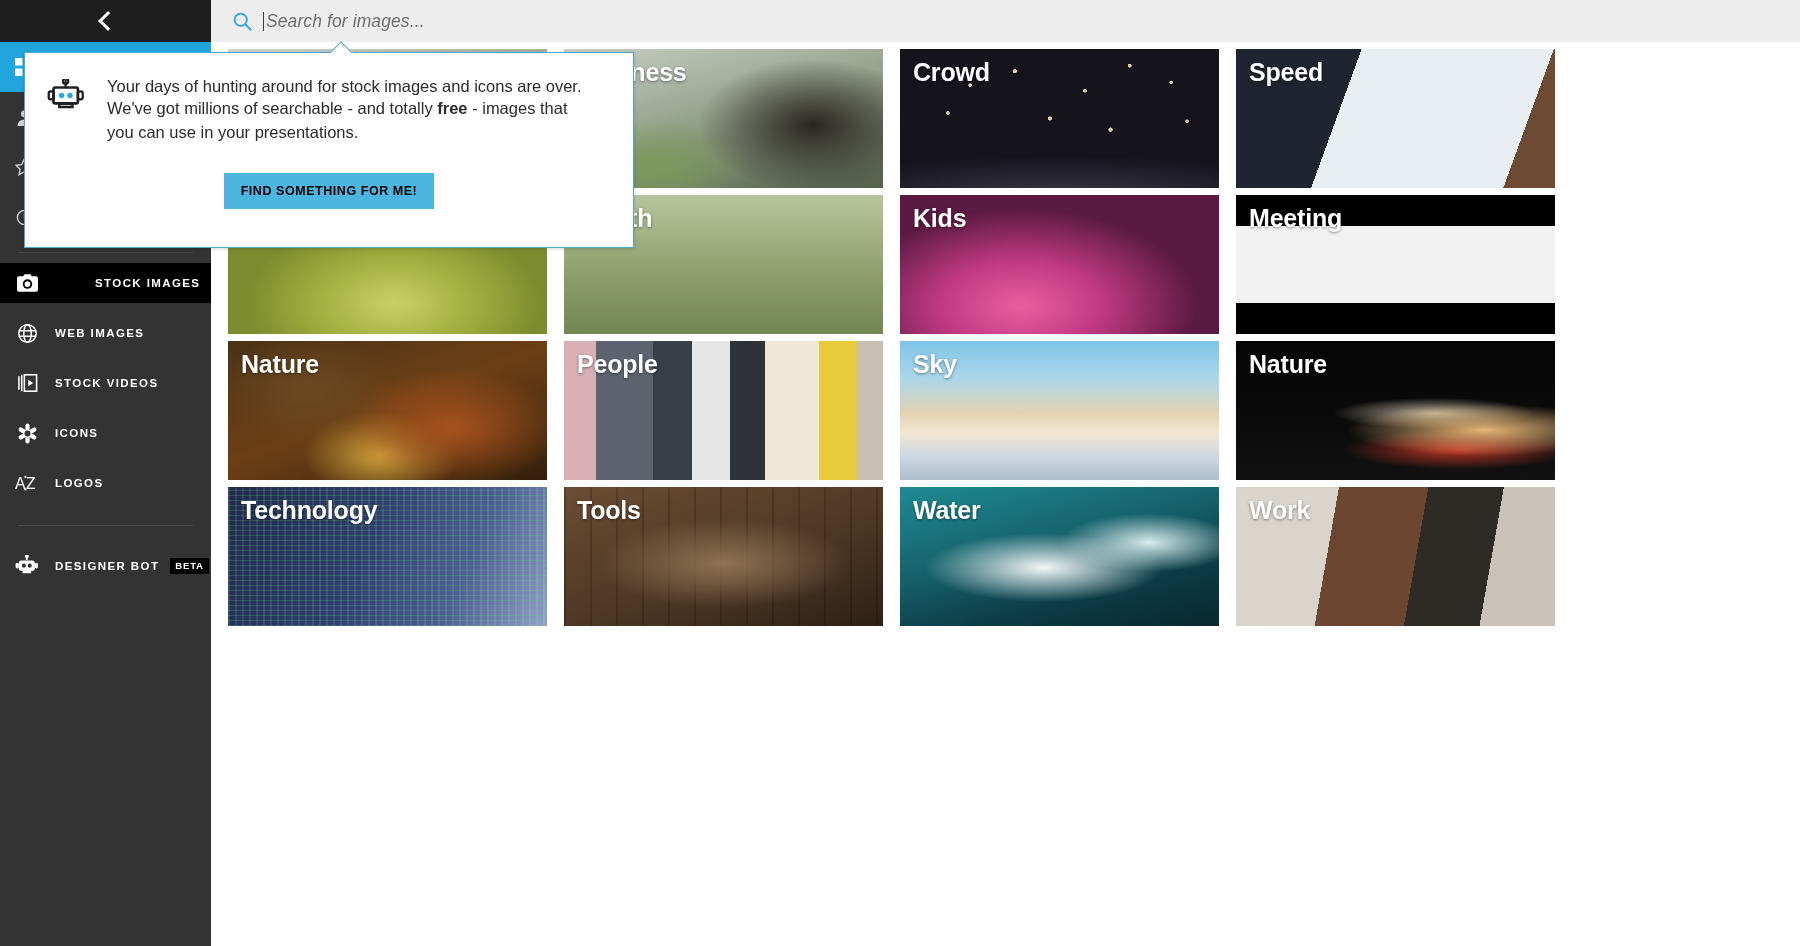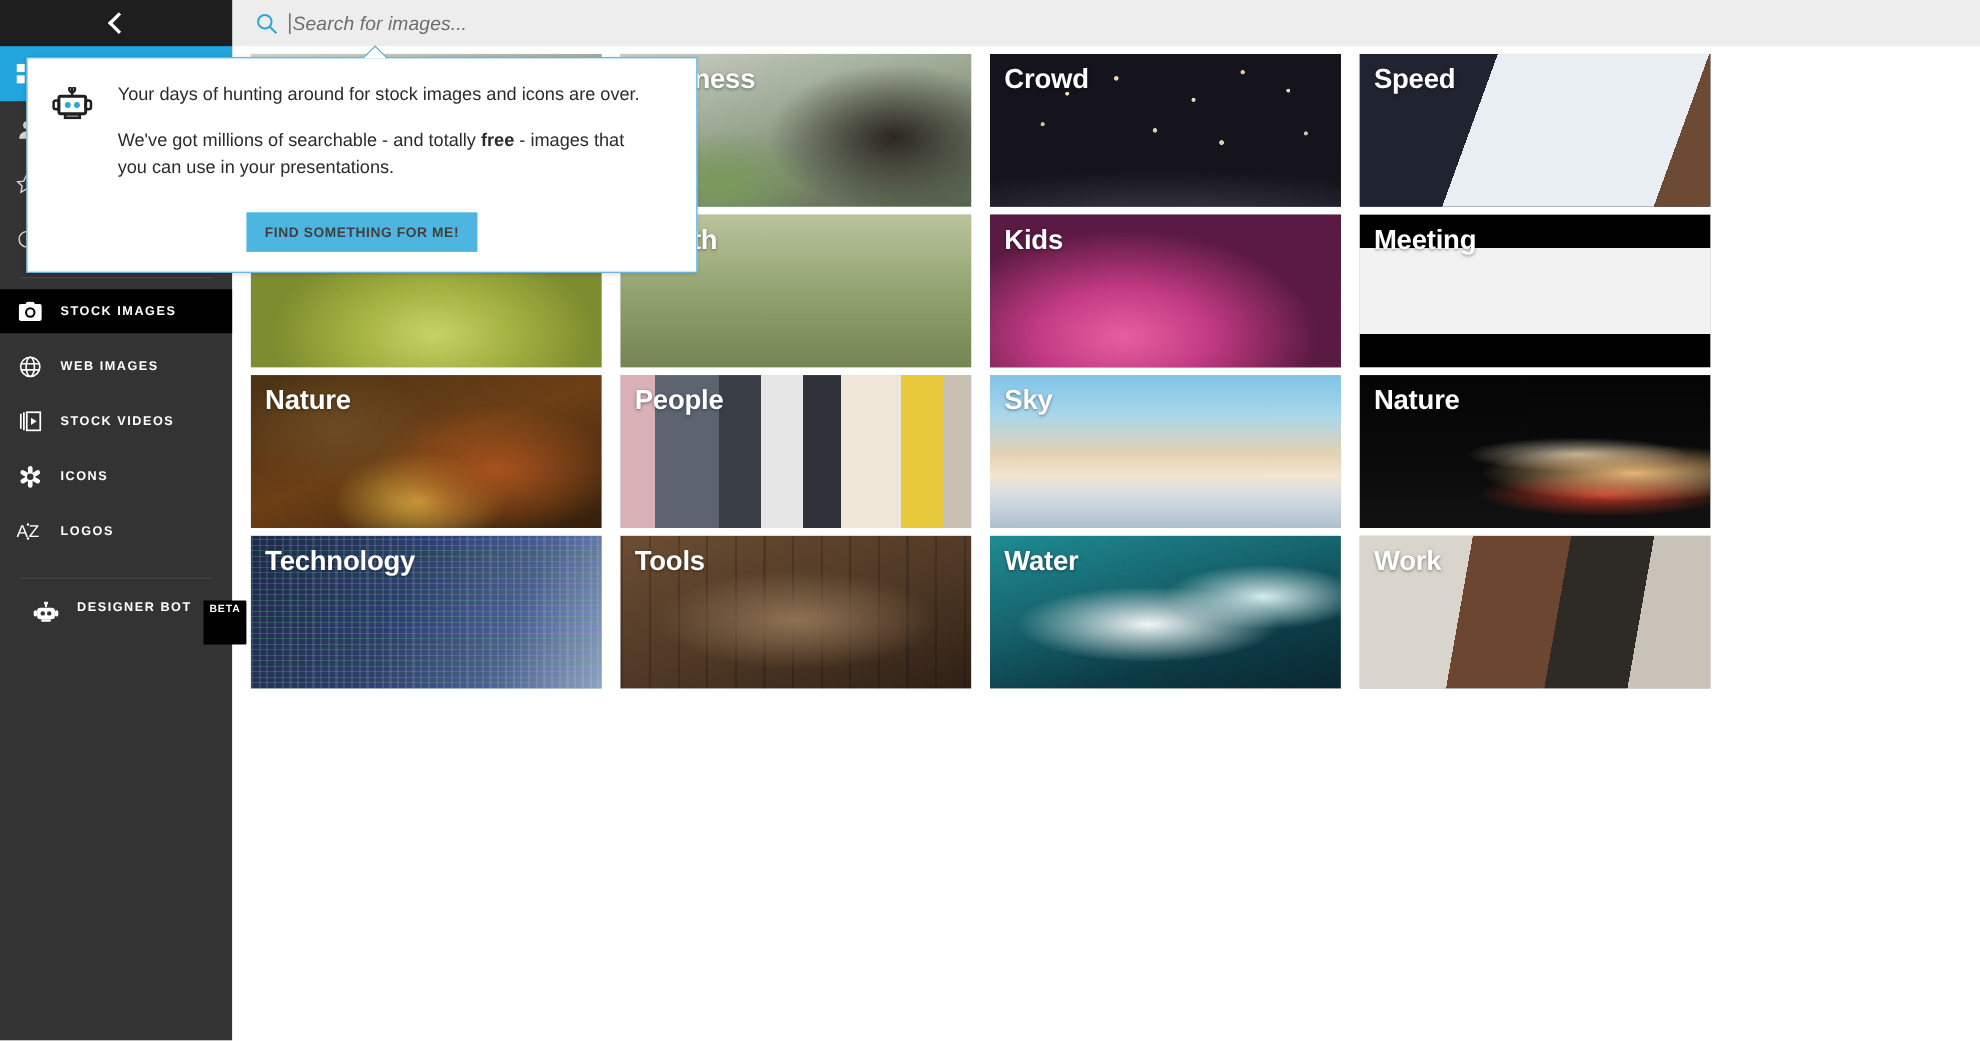--- a/index.html
+++ b/index.html
@@ -22,31 +22,31 @@
   .hid-item.active { background:#21A5DC; }
   .hid-ico { width:28px; height:28px; display:flex; align-items:center;
     justify-content:center; color:#fff; }
   .hid-ico svg { display:block; }
 
   .nav-sep { height:1px; background:#454545; margin:10px 18px 0 18px; }
 
   .nav { margin-top:10px; }
   .nav-item { display:flex; align-items:center; height:40px; padding-left:12px;
     color:#f2f2f2; cursor:pointer; }
-  .nav-item.sel { background:#000; }
+  .nav-item.sel { background:#000;gap:40px; }
   .nav-ico { width:30px; min-width:30px; height:24px; display:flex;
     align-items:center; justify-content:center; color:#fff; }
   .nav-ico svg { display:block; }
   .nav-label { font-size:11.5px; letter-spacing:1.4px; font-weight:600;
     margin-left:13px; color:#fff; white-space:nowrap; }
   .nav-gap { height:10px; }
 
   .bot-sep { height:1px; background:#484848; margin:22px 18px 0 18px; }
-  .bot-row { display:flex; height:40px; padding-left:12px;
-    margin-top:20px;margin-left:15px; }
+  .bot-row { display:flex; align-items:center; height:40px; padding-left:12px;
+    margin-top:20px; }
   .badge { background:#000000; color:#fff; font-size:9.5px; font-weight:700;
     letter-spacing:0.8px; padding:2px 5px 2px 5px; margin-left:11px;
     border-radius:1px; line-height:1.2; }
 
   
   #header { position:absolute; left:211px; top:0; width:1589px; height:42px;
     background:#ededed; display:flex; align-items:center; z-index:3; }
   #search-ico { margin-left:20px; margin-right:10px; width:22px; height:22px;
     display:flex; align-items:center; justify-content:center; }
   #caret { width:1px; height:19px; background:#3b3b3b; margin-right:2px; }
@@ -71,24 +71,24 @@
   #tip-arrow { position:absolute; left:306px; top:-13px; width:24px; height:13px;
     overflow:hidden; }
   #tip-arrow:before { content:""; position:absolute; left:1px; top:5px;
     width:17px; height:17px; background:#fff; border-left:1px solid #4aa8d8;
     border-top:1px solid #4aa8d8; transform:rotate(45deg); }
   #tip-inner { display:flex; padding:22px 24px 0 22px; }
   #tip-bot { width:38px; min-width:38px; margin-top:4px; }
   #tip-txt { margin-left:22px; }
   #tip-p1 { font-size:16.5px; color:#2b2b2b; line-height:1.35; }
   #tip-p2 { font-size:16.5px; color:#2b2b2b; line-height:1.45;
-    margin-top:20px; max-width:487px; }
+    max-width:487px; }
   #tip-p2 b { font-weight:700; }
   #tip-btnwrap { display:flex; justify-content:center; margin-top:28px; }
-  #tip-btn { background:#4db6e0; color:#404040; border:none; font-size:12.5px;
+  #tip-btn { background:#4db6e0; color:#000000; border:none; font-size:12.5px;
     font-weight:700; letter-spacing:0.55px; padding:11px 17px;
     cursor:pointer; font-family:"Liberation Sans", sans-serif; }
 </style>
 </head>
 <body>
 
 <div id="app">
 
   <div id="sidebar">
 

